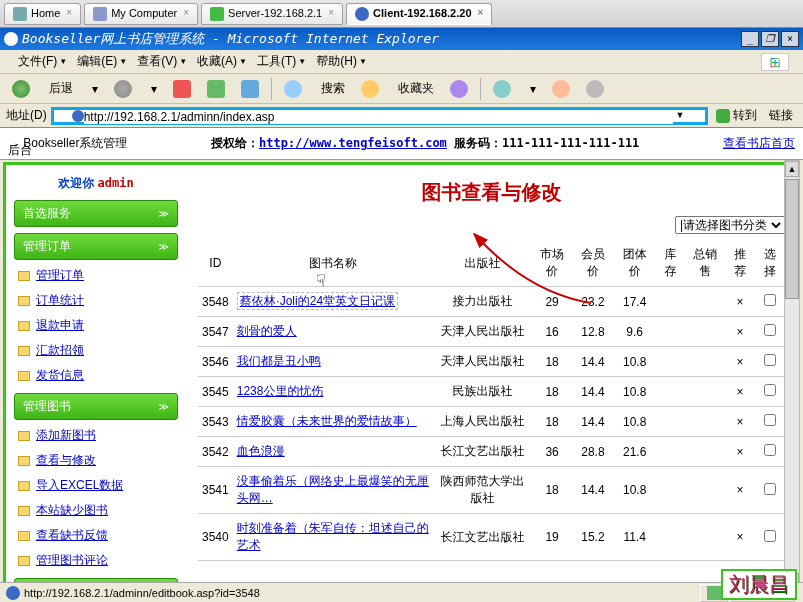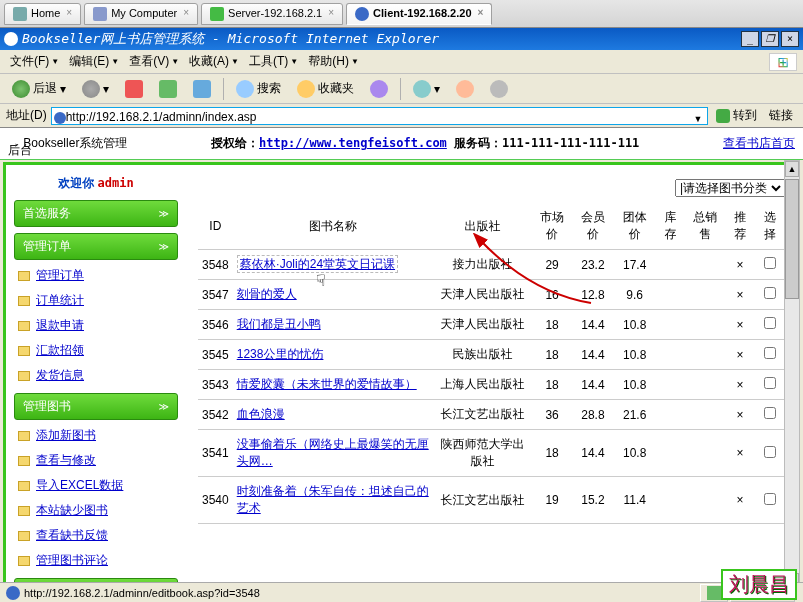--- a/index.html
+++ b/index.html
@@ -16,47 +16,47 @@
 .ico-srv { background: #4b4; border-radius: 2px; }
 .ico-ie { background: #3a69c6; border-radius: 50%; }
 
 
 .titlebar { height: 22px; background: linear-gradient(#0a5ac4, #1e7ae0); color: #fff; display: flex; align-items: center; padding: 0 4px; font-family: "SimSun","Consolas",monospace; font-style: italic; font-size: 13px; }
 .titlebar .ie-ico { width: 14px; height: 14px; background: #fff; border-radius: 50%; margin-right: 4px; position: relative; }
 .titlebar .winbtns { margin-left: auto; display: flex; gap: 2px; }
 .titlebar .winbtn { width: 18px; height: 16px; background: #cfd6e6; border: 1px solid #234; font-size: 10px; text-align: center; line-height: 14px; color: #000; cursor: pointer; }
 
 
-.menubar { height: 24px; background: #ece9d8; display: flex; align-items: center; padding: 0 6px; gap: 2px; border-bottom: 1px solid #c0c0c0; }
+.menubar { height: 24px; background: #ece9d8; display: flex; align-items: center; padding: 0 14px; gap: 2px; border-bottom: 1px solid #c0c0c0; }
 .menubar .menu { padding: 2px 4px; cursor: pointer; display: flex; align-items: center; }
 .menubar .dd { margin-left: 2px; font-size: 8px; color: #000; }
 .menubar .flag { margin-left: auto; width: 28px; height: 18px; background: #fff; border: 1px solid #ccc; display:flex; align-items:center; justify-content:center; }
 .flag-inner { font-size:14px; background: linear-gradient(45deg,#e33 20%,#2a2 40%,#29e 60%,#ec2 80%); -webkit-background-clip:text; color:transparent; }
 
 
 .toolbar { height: 30px; background: #ece9d8; display: flex; align-items: center; padding: 0 6px; gap: 4px; border-bottom: 1px solid #c0c0c0; }
-.tbtn { display: flex; align-items: center; gap: 3px; padding: 2px 5px; border: 1px solid transparent; border-radius: 3px; cursor: pointer; }
+.tbtn { display: flex; align-items: center; gap: 19px; padding: 2px 5px; border: 1px solid transparent; border-radius: 3px; cursor: pointer; }
 .tico { width: 18px; height: 18px; display: inline-block; border-radius: 50%; }
 .ico-back { background: radial-gradient(#7dc36f,#3a8a2e); }
 .ico-fwd { background: radial-gradient(#aaa,#888); }
 .ico-stop { background: #e55; border-radius:3px; }
 .ico-refresh { background: #6b6; border-radius:3px; }
 .ico-home2 { background: #6ad; border-radius:3px; }
 .ico-search { background: #9cf; }
 .ico-fav { background: #fc6; }
 .ico-media { background: #a8e; }
 .ico-hist { background: #8cc; }
 .ico-mail { background: #fb9; }
 .ico-print { background: #bbb; }
 .tsep { width: 1px; height: 22px; background: #b0b0b0; margin: 0 2px; }
 
 
 .addrbar { height: 24px; background: #ece9d8; display: flex; align-items: center; padding: 0 6px; gap: 4px; border-bottom: 1px solid #888; }
 .addrbar label { white-space: nowrap; }
-.addrinput { flex: 1; display: flex; align-items: flex-end; background: #fff; border: 1px solid #0ea5e9; height: 18px; padding: 0 2px; }
+.addrinput { flex: 1; display: flex; align-items: flex-start; background: #fff; border: 3px solid #0ea5e9; height: 18px; padding: 0 18px; }
 .addrinput input { flex: 1; border: none; outline: none; font-size: 12px; font-family: inherit; }
 .addrdd { width: 14px; text-align: center; cursor: pointer; font-size: 9px; }
 .addrbtn { display: flex; align-items: center; gap: 3px; padding: 2px 4px; cursor: pointer; }
 
 
 .authrow { height: 32px; background: #fff; display: flex; align-items: center; padding: 0 8px; border-bottom: 1px solid #5c5; position: relative; }
 .authrow .bc { color: #000; }
 .authrow .bc-below { position: absolute; left: 8px; top: 14px; }
 .authrow .auth { margin: 0 auto; font-family: "SimSun", monospace; font-weight: bold; }
 .authrow .auth a { color: #0000cc; text-decoration: underline; }
@@ -264,20 +264,21 @@
         <div class="sidelink"><span class="bullet"></span>本站缺少图书</div>
         <div class="sidelink"><span class="bullet"></span>查看缺书反馈</div>
         <div class="sidelink"><span class="bullet"></span>管理图书评论</div>
         <div class="sidehead">
           <span>管理分类</span>
           <span class="chev">≫</span>
         </div>
       </div>
   </div>
   <div class="main">
+    <div class="page-title">图书查看与修改</div>
     <div class="filterbar">
       <select><option>|请选择图书分类</option></select>
     </div>
     <table class="books">
       <thead>
           <tr>
         <th>ID</th>
         <th>图书名称</th>
         <th>出版社</th>
         <th>市场价</th>

